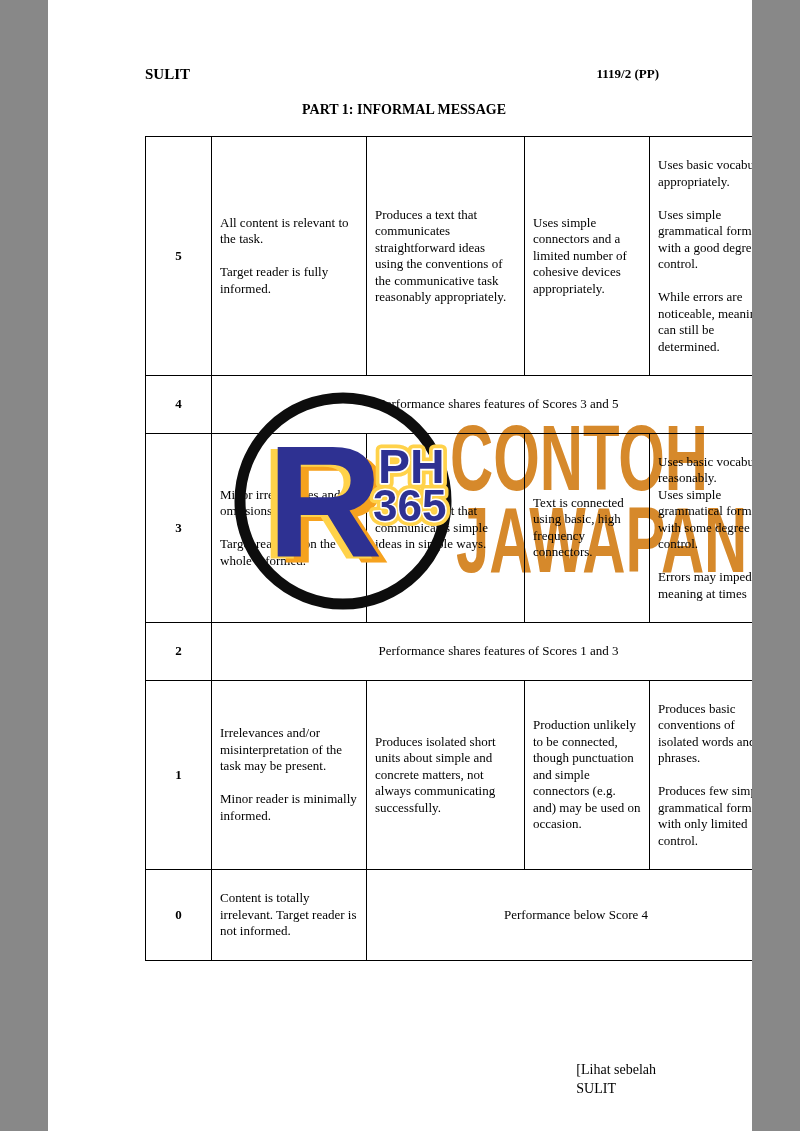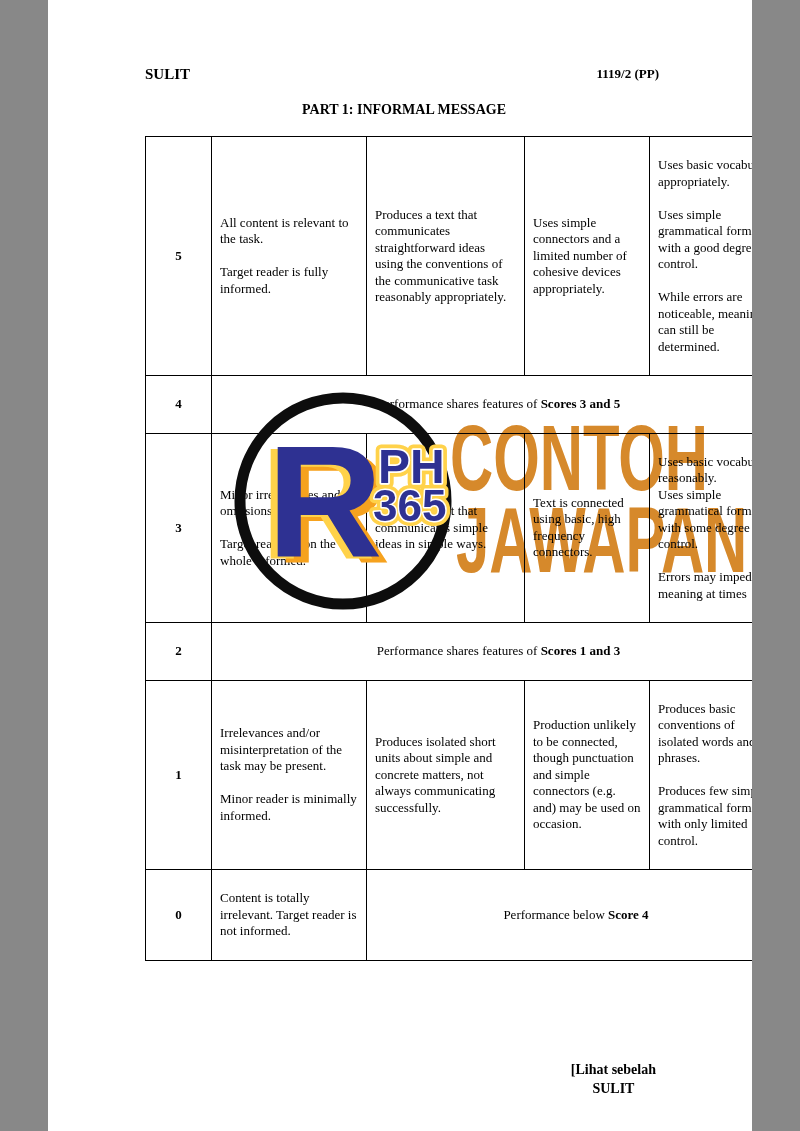--- a/index.html
+++ b/index.html
@@ -31,21 +31,21 @@
     z-index: 1;
   }
   .rubric td, .rubric th { border: 1.5px solid #000; padding: 20px 8px; vertical-align: middle; }
   .rubric th {
     background: #D9D9D9; font-size: 13px; font-weight: bold;
     text-align: center; padding: 2px 3px;
   }
   .score-cell { text-align: center; font-weight: bold; }
   .cell-text { white-space: pre-line; text-align: left; }
   .merged-cell { text-align: center; }
-  .merged-cell b { font-weight: bold; }
+  .merged-cell b { font-weight: normal; }
 
   
   .wm-logo { position: absolute; left: 185px; top: 391px; z-index: 2; }
   .wm-logo text { font-family: "Liberation Sans", sans-serif; font-weight: bold; }
 
   
   .wm-text {
     position: absolute; z-index: 3;
     font-family: "Liberation Sans", sans-serif;
     font-weight: bold;
@@ -56,21 +56,21 @@
     transform-origin: 0 0;
     mix-blend-mode: multiply;
     white-space: nowrap;
   }
   .wm-line1 { left: 402px; top: 424px; }
   .wm-line2 { left: 408px; top: 506px; }
 
   
   .doc-footer {
     position: absolute; right: 96px; top: 1060px;
-    text-align: center; font-weight: bold; font-size: 14px; line-height: 19px;
+    text-align: left; font-weight: normal; font-size: 14px; line-height: 19px;
   }
 </style>
 </head>
 <body>
 
 <div class="page">
 
   <div class="doc-header-left">SULIT</div>
   <div class="doc-header-right">1119/2 (PP)</div>
   <div class="doc-title">PART 1: INFORMAL MESSAGE</div>

